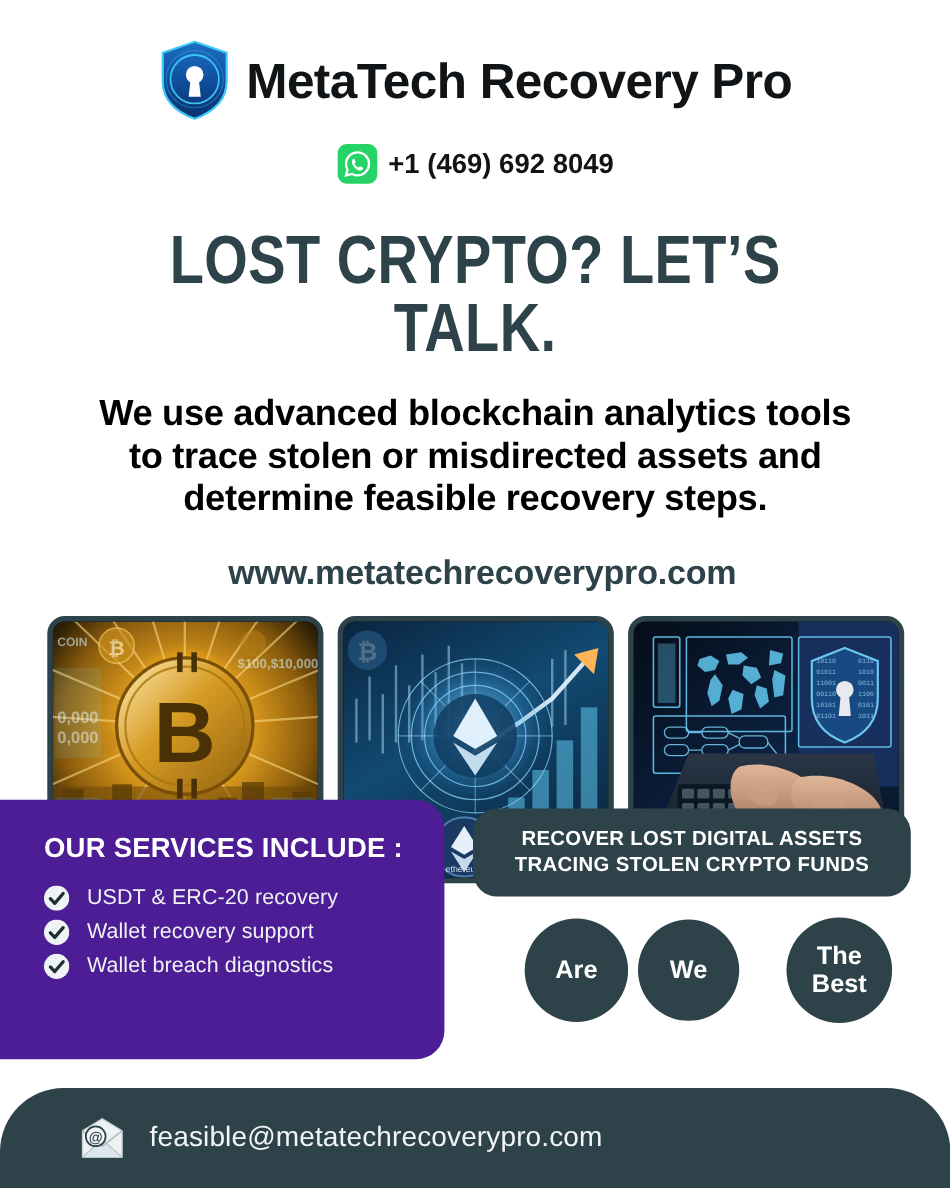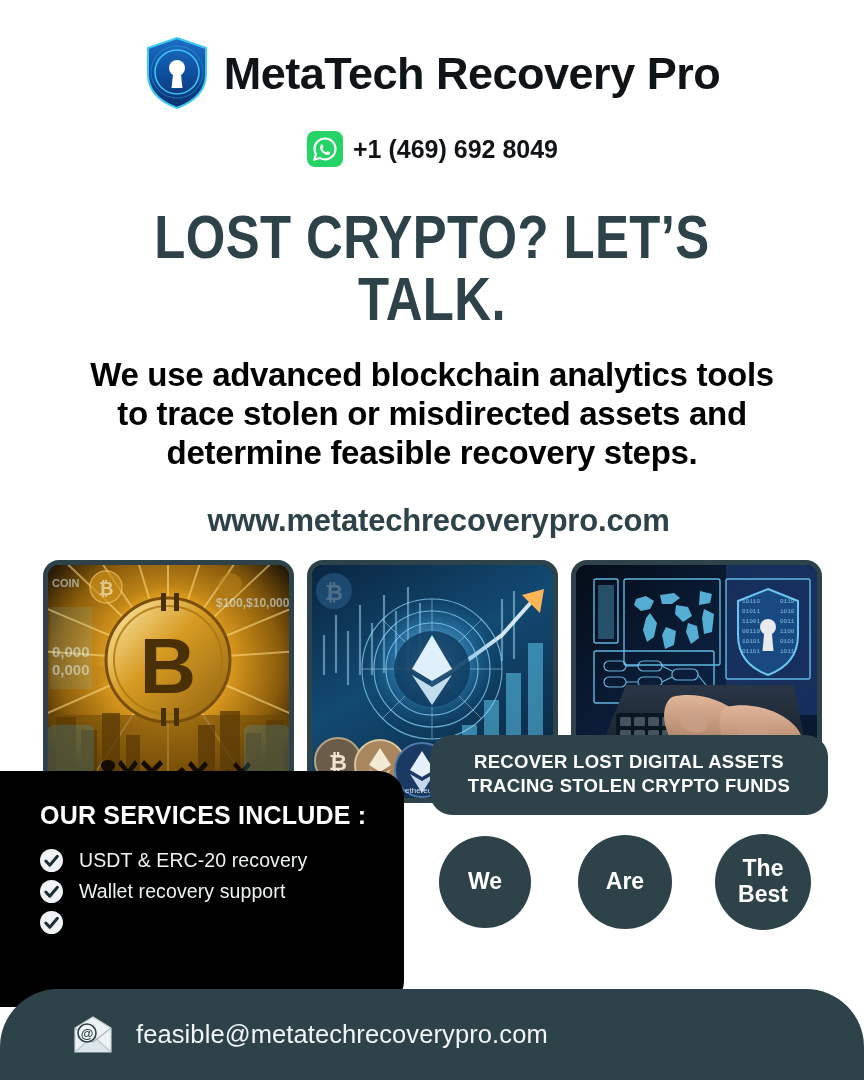--- a/index.html
+++ b/index.html
@@ -48,22 +48,22 @@
     box-sizing:border-box;overflow:hidden;position:relative;background:#09121a;
   }
   .photo svg{display:block;width:100%;height:100%;}
 
   
   .mid{
     position:absolute;left:0;top:727px;width:864px;height:240px;
   }
   .services-panel{
     position:absolute;left:0;top:0;width:404px;height:236px;
-    background:#000000;border-radius:0 26px 26px 0;
-    padding:30px 0 0 40px;box-sizing:border-box;margin-top:44px;
+    background:#4c1d95;border-radius:0 26px 26px 0;
+    padding:30px 0 0 40px;box-sizing:border-box;
   }
   .services-title{
     color:#fff;font-size:25px;font-weight:bold;letter-spacing:0.2px;margin-bottom:19px;
   }
   .svc-list{list-style:none;margin:0;padding:0;}
   .svc-item{display:flex;align-items:center;gap:16px;margin-bottom:8px;}
   .check{width:23px;height:23px;flex:0 0 auto;display:block;}
   .svc-label{color:#eef2f3;font-size:19.5px;letter-spacing:0.1px;}
 
   .recover-banner{
@@ -437,35 +437,36 @@
           </span>
           <span class="svc-label">Wallet recovery support</span>
         </li>
         <li class="svc-item">
           <span>
             <svg class="check" viewBox="0 0 23 23">
                 <circle cx="11.5" cy="11.5" r="11.5" fill="#f0f3f4"></circle>
                 <path d="M5.8 12 L9.8 16.2 L17.4 7.3" stroke="#1d2f35" stroke-width="3" fill="none" stroke-linecap="round" stroke-linejoin="round"></path>
               </svg>
           </span>
+          <span class="svc-label">Wallet breach diagnostics</span>
         </li>
       </ul>
     </div>
 
     <div class="recover-banner">
       <span>RECOVER LOST DIGITAL ASSETS</span>
       <span>TRACING STOLEN CRYPTO FUNDS</span>
     </div>
 
     <div class="circles">
+      <div class="circle circle-2">
+        <span>Are</span>
+      </div>
       <div class="circle circle-1">
         <span>We</span>
-      </div>
-      <div class="circle circle-2">
-        <span>Are</span>
       </div>
       <div class="circle circle-3">
         <div>
           <span>The</span>
           <span>Best</span>
         </div>
       </div>
     </div>
   </div>
 

